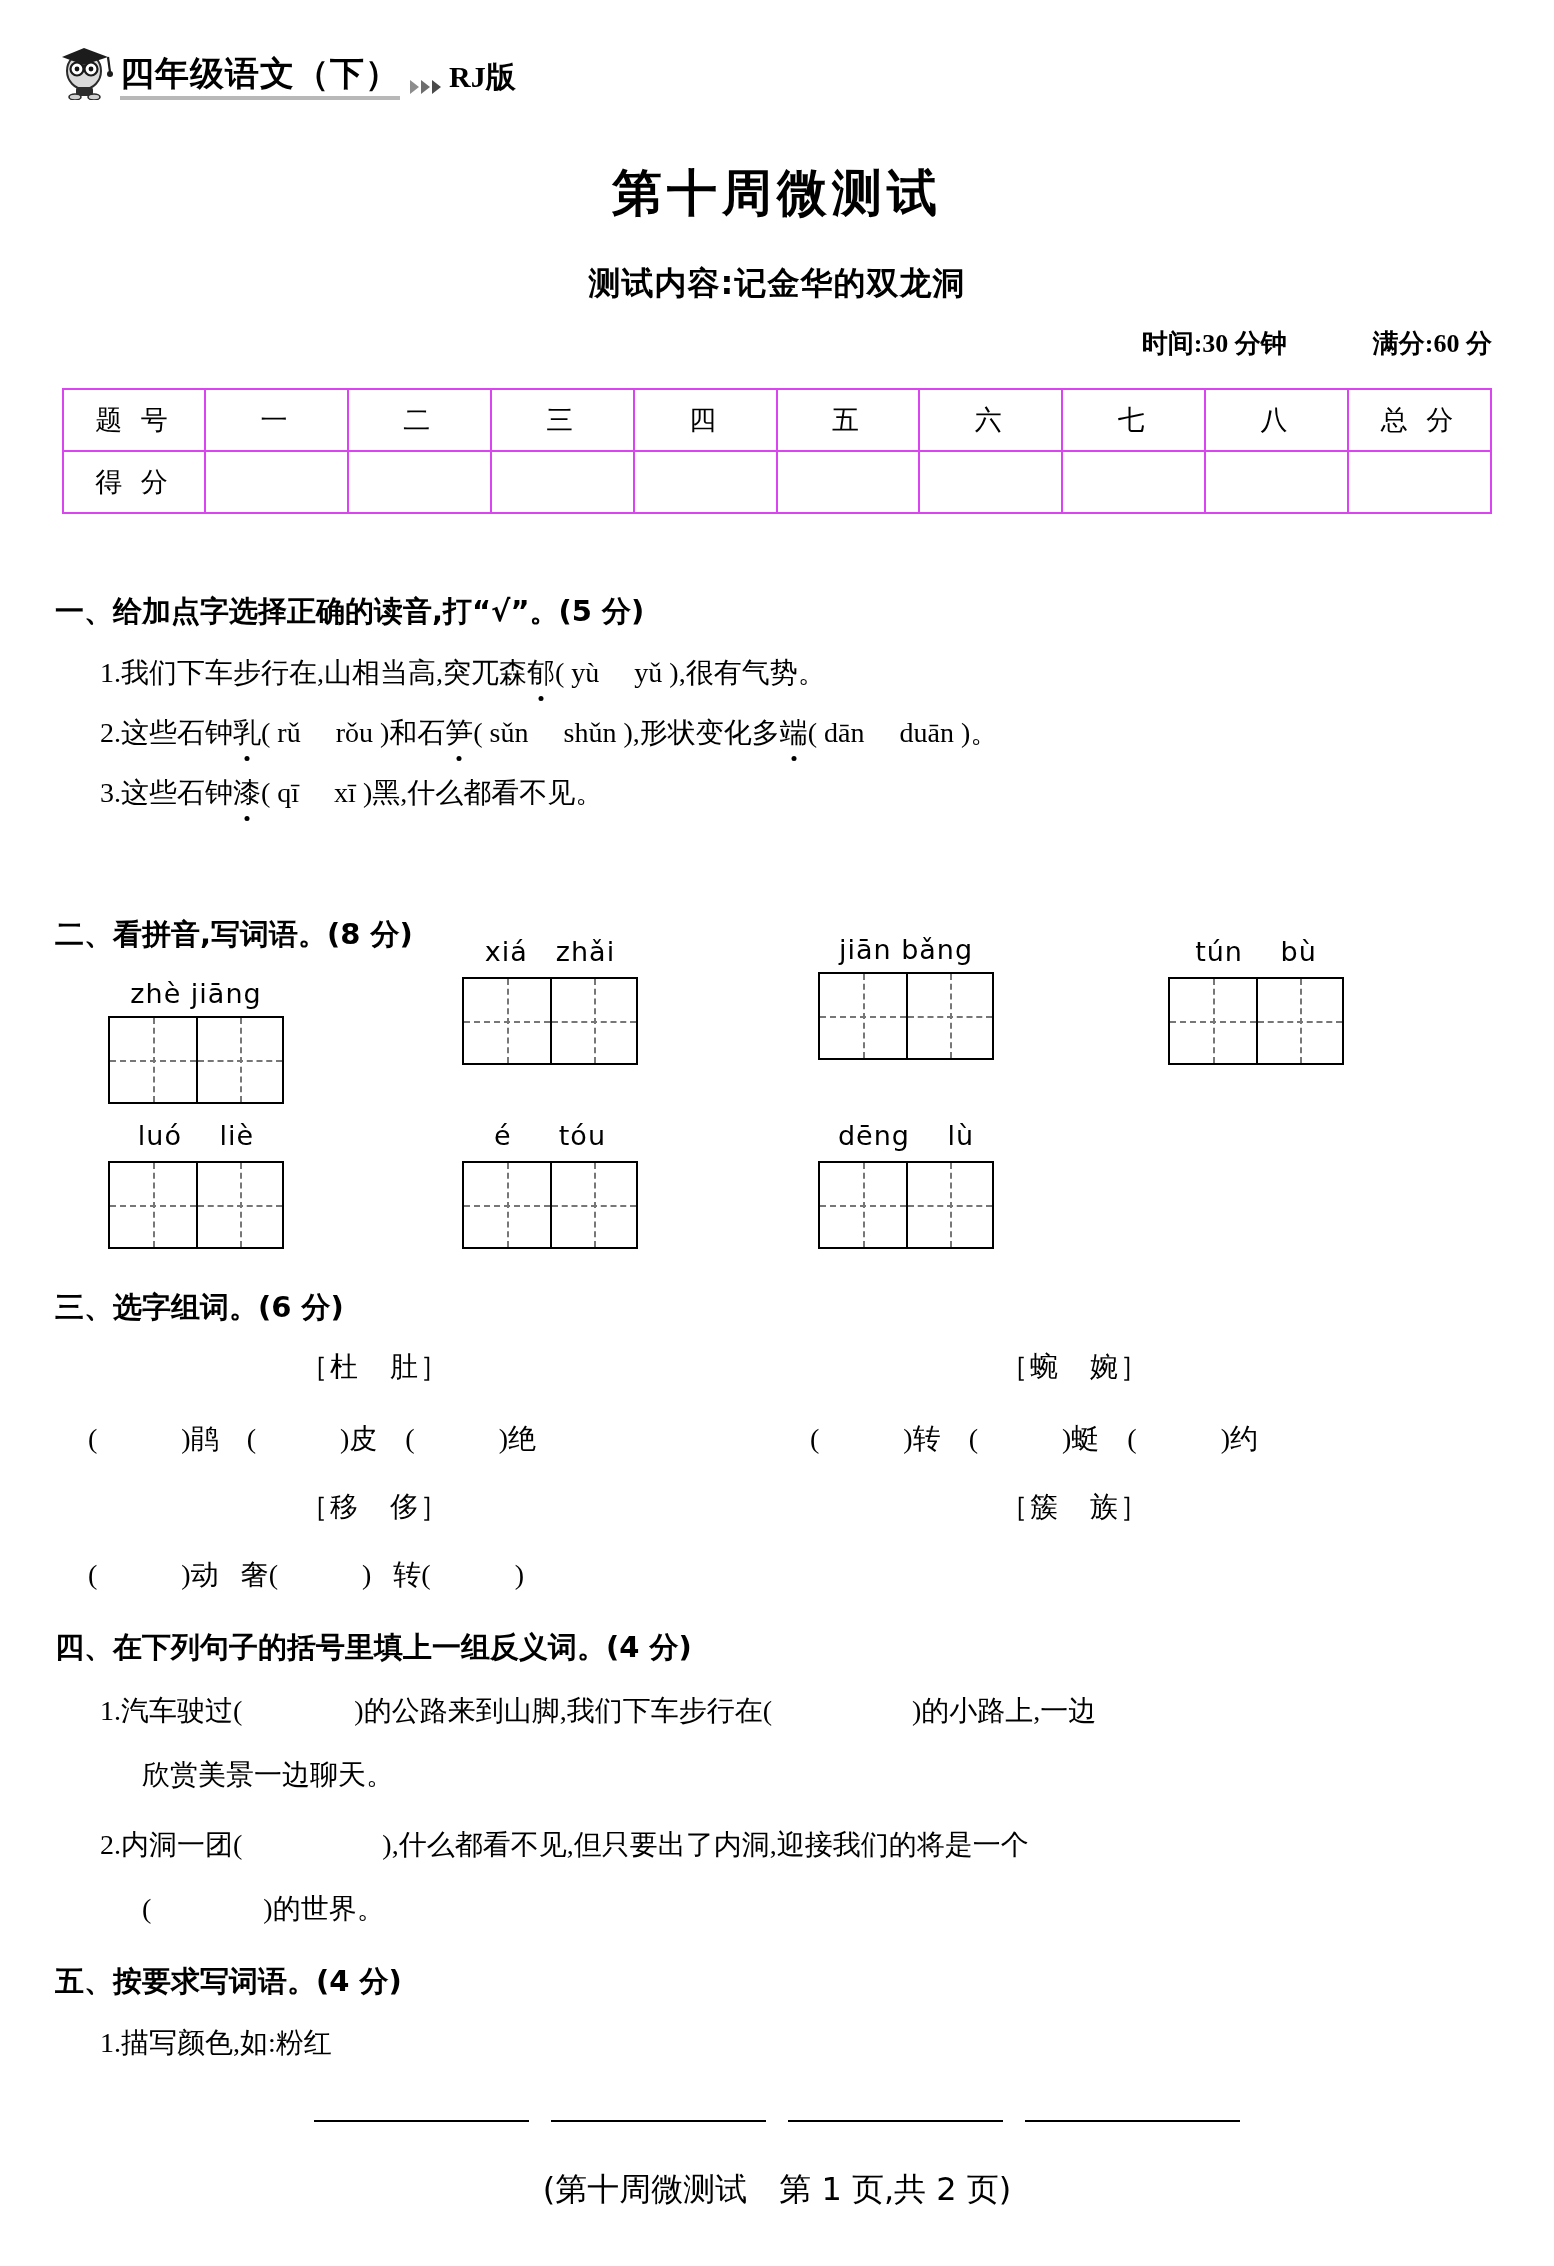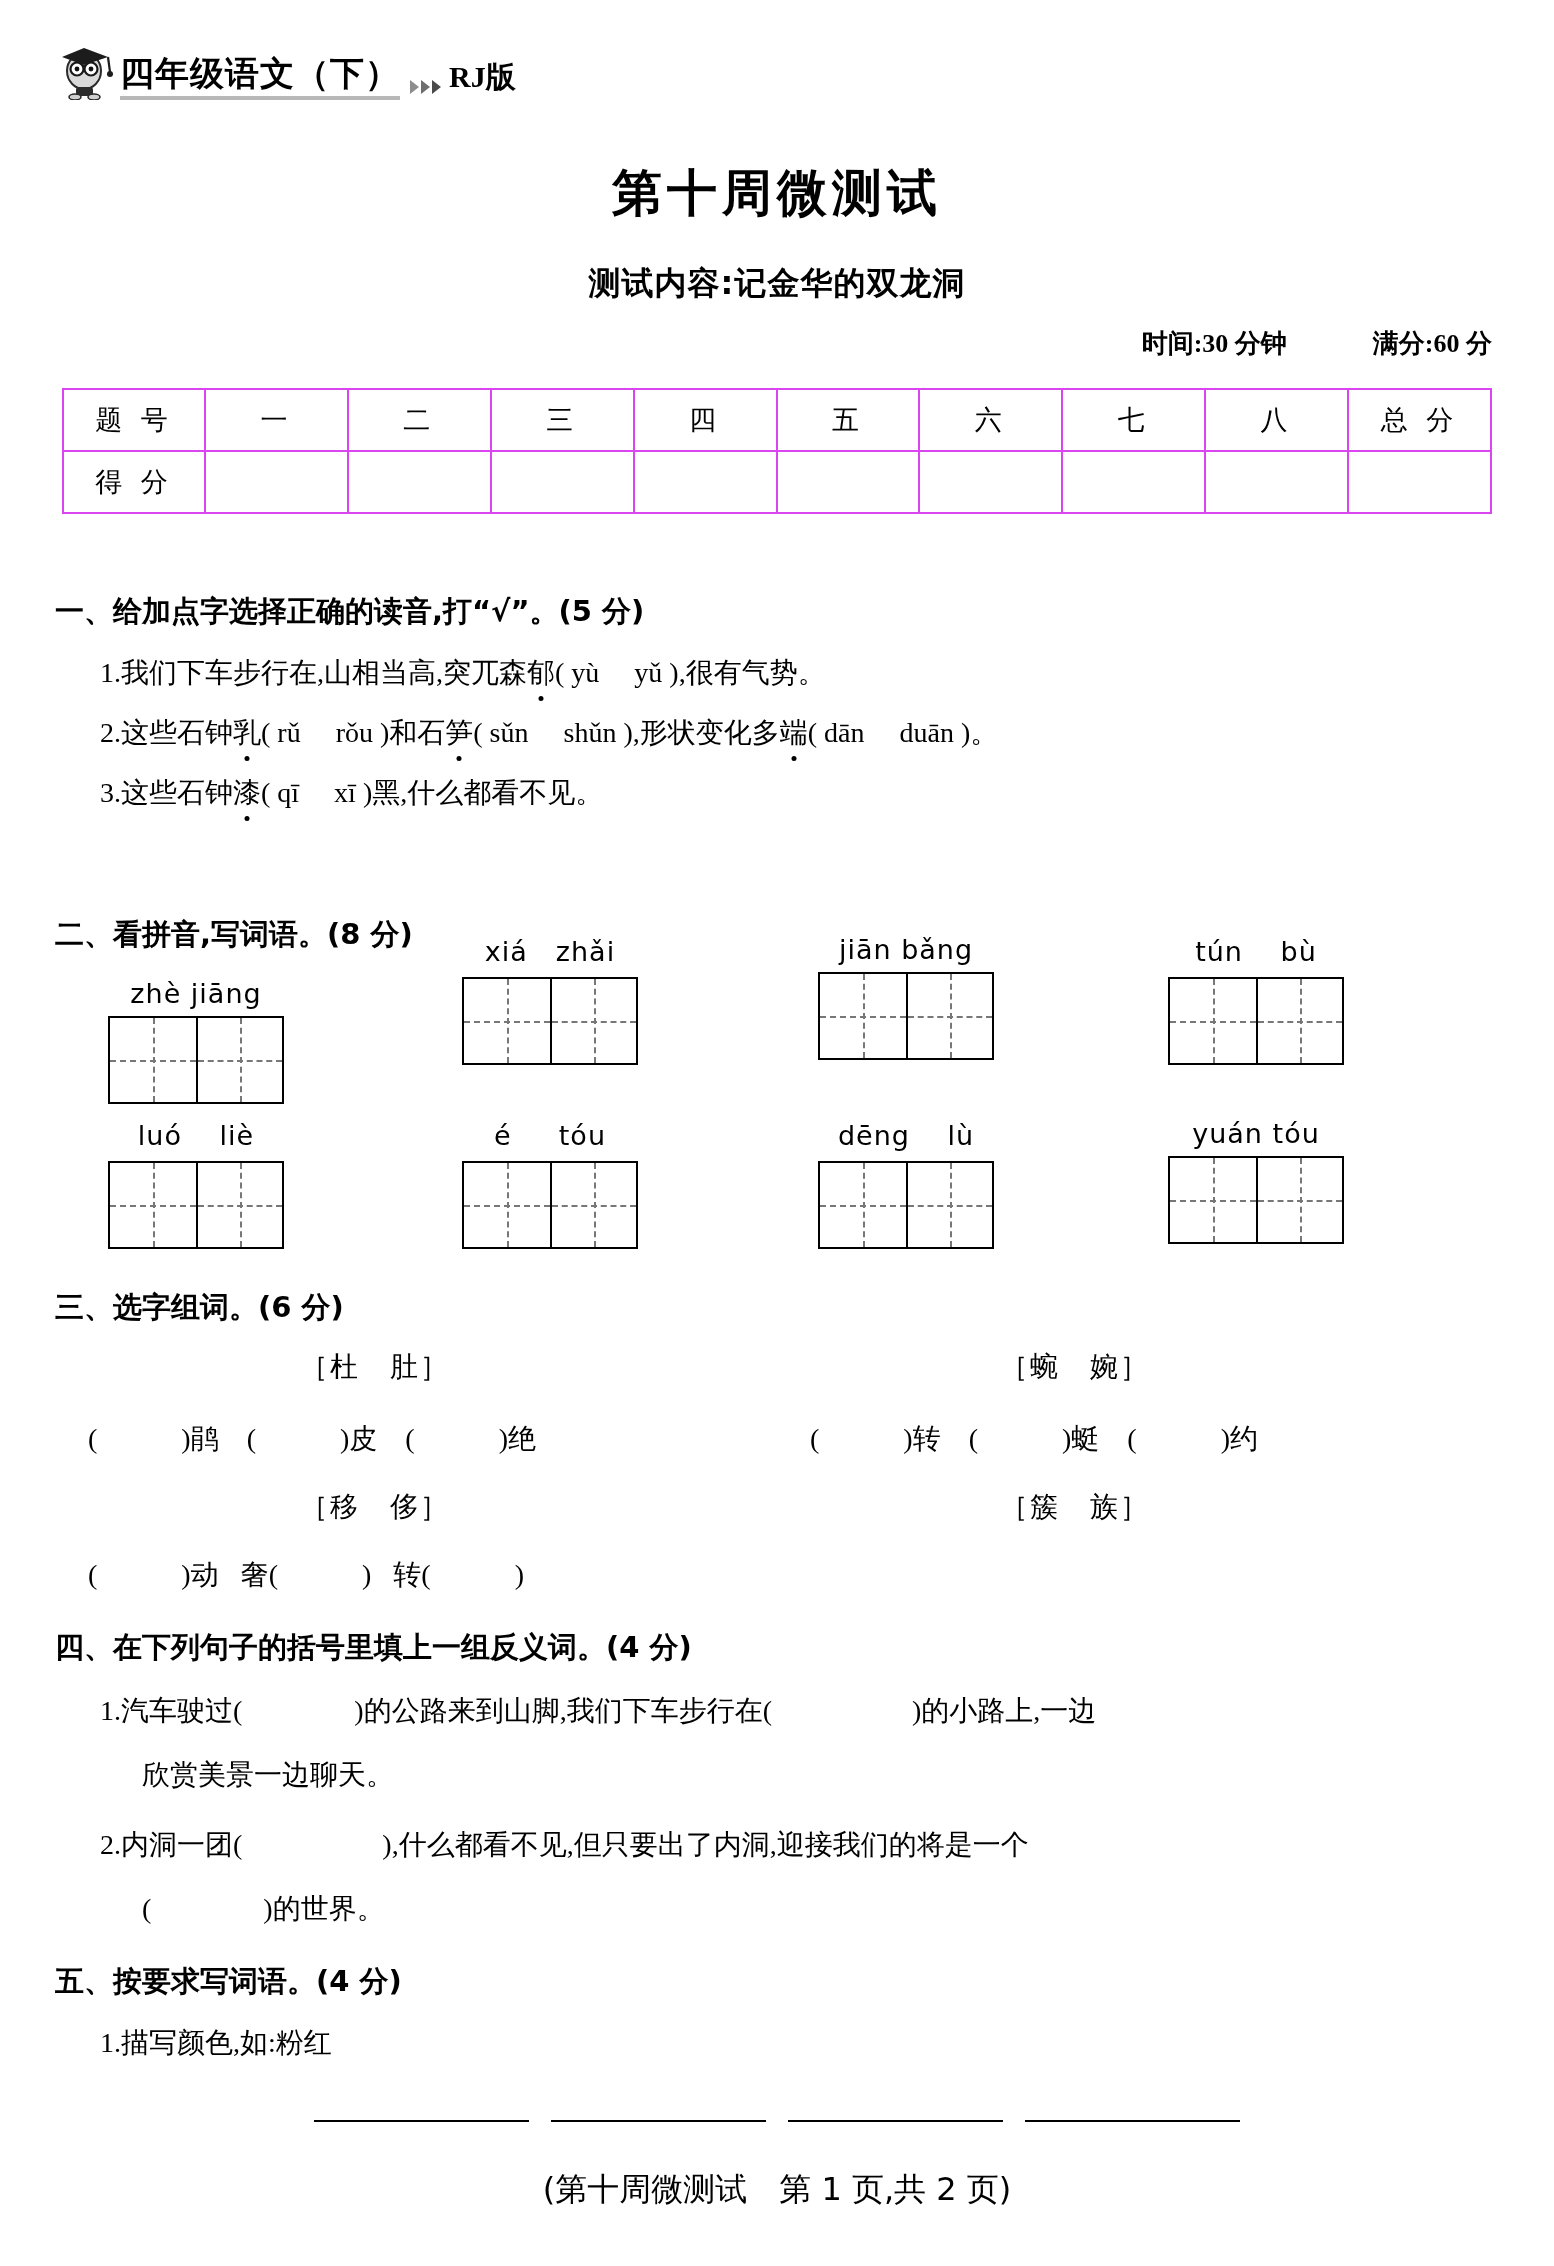--- a/index.html
+++ b/index.html
@@ -387,27 +387,20 @@
         <div class="cell"></div>
       </div>
   </div>
   <div class="grid-group" style="left:818px; top:1118px;">
     <div class="grid-pinyin">dēng 　lù</div>
     <div class="tianzi">
         <div class="cell"></div>
         <div class="cell"></div>
       </div>
   </div>
-  <div class="grid-group" style="left:1168px; top:1118px;">
-    <div class="grid-pinyin">yuán tóu</div>
-    <div class="tianzi">
-        <div class="cell"></div>
-        <div class="cell"></div>
-      </div>
-  </div>
 
   <div class="sec-head" style="top:1288px;">三、选字组词。(6 分)</div>
 
   <div class="bracket" style="left:300px; top:1348px;">［杜　肚］</div>
   <div class="bracket" style="left:1000px; top:1348px;">［蜿　婉］</div>
 
   <div class="choose-row" style="left:88px; top:1420px;">
     <span>(　　　)</span><span>鹃</span><span>　(　　　)</span><span>皮</span><span>　(　　　)</span><span>绝</span>
   </div>
   <div class="choose-row" style="left:810px; top:1420px;">

